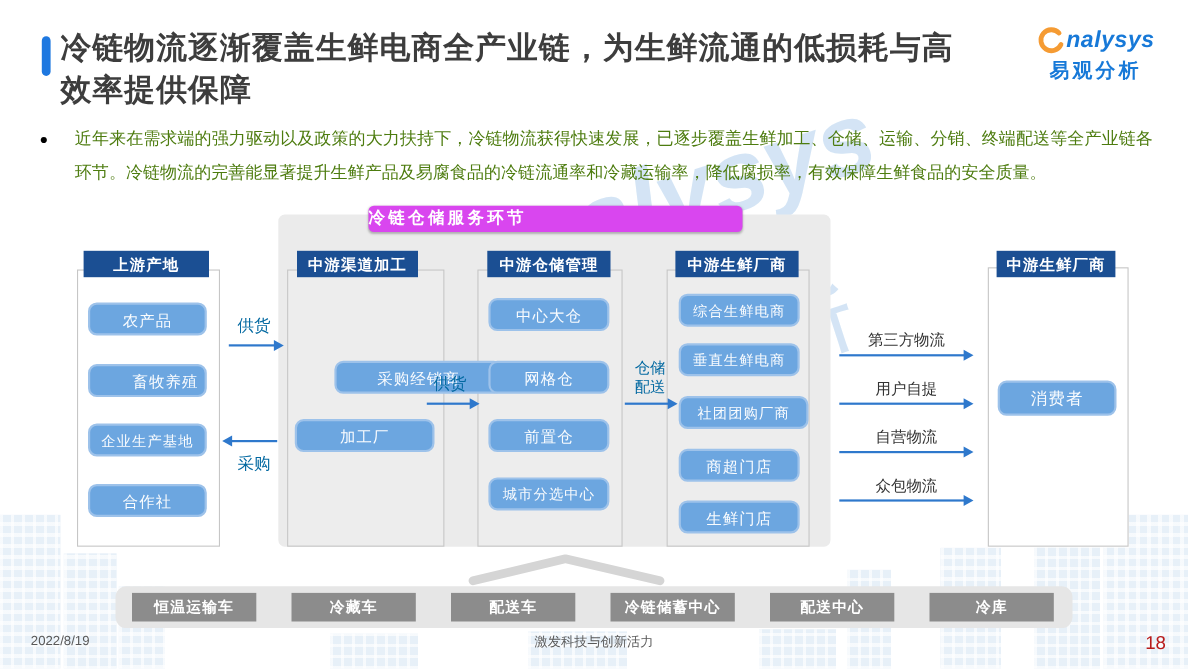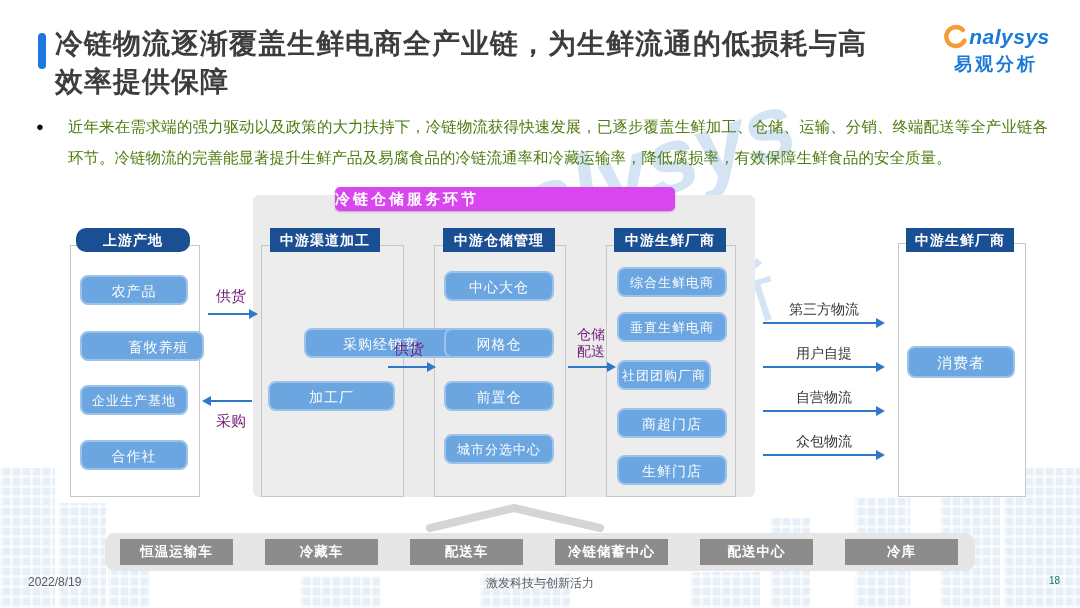--- a/index.html
+++ b/index.html
@@ -39,33 +39,33 @@
          text-align:center;line-height:24px;letter-spacing:1px;z-index:3;}
   .item{position:absolute;height:30px;background:#6CA6E0;border:2px solid #9DC2EA;border-radius:8px;
         color:rgba(255,255,255,.96);font-size:14px;text-align:center;line-height:28px;z-index:2;
         box-sizing:border-box;letter-spacing:1px;}
   
   .arr{position:absolute;height:2px;background:#2E78CC;z-index:2;}
   .arr::after{content:"";position:absolute;right:-8px;top:-4px;border-left:9px solid #2E78CC;
               border-top:5px solid transparent;border-bottom:5px solid transparent;}
   .arr.left::after{left:-8px;right:auto;border-left:none;border-right:9px solid #2E78CC;}
   .arr.thin{height:1.5px;}
-  .flabel{position:absolute;font-size:15px;color:#701a75;text-align:center;z-index:2;}
+  .flabel{position:absolute;font-size:15px;color:#0369a1;text-align:center;z-index:2;}
   .flabel.two{white-space:pre-line;line-height:17px;font-size:14px;}
   .llabel{position:absolute;left:763px;width:122px;font-size:14px;color:#333;text-align:center;z-index:2;}
   
   .chevron{position:absolute;left:420px;top:498px;z-index:1;}
   .bbar{position:absolute;left:105px;top:533px;width:870px;height:38px;background:#E6E6E6;border-radius:10px;z-index:1;}
   .bboxes{position:absolute;left:120px;top:539px;display:flex;gap:32px;z-index:2;}
   .bbox{width:113px;height:26px;background:#8C8C8C;color:#fff;font-size:13.5px;font-weight:bold;
         text-align:center;line-height:26px;letter-spacing:1px;}
   
   .f-date{position:absolute;left:28px;top:575px;font-size:12px;color:#595959;}
   .f-center{position:absolute;left:0;top:575px;width:1080px;text-align:center;font-size:12px;color:#595959;}
-  .f-page{position:absolute;left:1020px;top:575px;width:40px;text-align:right;font-size:10px;color:#0f766e;}
+  .f-page{position:absolute;left:1020px;top:575px;width:40px;text-align:right;font-size:17px;color:#b91c1c;}
 </style>
 </head>
 <body>
 
 <div class="slide">
 
   <div>
     <div class="bldg" style="left:0;top:468px;width:55px;height:140px;"></div>
     <div class="bldg" style="left:58px;top:503px;width:48px;height:105px;"></div>
     <div class="bldg" style="left:108px;top:533px;width:42px;height:75px;"></div>
@@ -100,23 +100,23 @@
     <div class="logo-cn">易观分析</div>
   </div>
 
   <div class="bullet-dot">●</div>
   <div class="bullet-text">近年来在需求端的强力驱动以及政策的大力扶持下，冷链物流获得快速发展，已逐步覆盖生鲜加工、仓储、运输、分销、终端配送等全产业链各环节。冷链物流的完善能显著提升生鲜产品及易腐食品的冷链流通率和冷藏运输率，降低腐损率，有效保障生鲜食品的安全质量。</div>
 
   <div class="panel"></div>
   <div class="band">冷链仓储服务环节</div>
 
   <div class="outline white" style="left:70px;top:245px;width:128px;height:250px;"></div>
-  <div class="chead" style="left:76px;top:228px;width:114px;border-radius:10px;">上游产地</div>
+  <div class="chead" style="left:76px;top:228px;width:114px;">上游产地</div>
   <div class="item" style="left:80px;top:275px;width:108px;">农产品</div>
-  <div class="item" style="left:80px;top:331px;width:124px;padding-left:33px;">畜牧养殖</div>
+  <div class="item" style="left:80px;top:331px;width:108px;padding-left:33px;">畜牧养殖</div>
   <div class="item" style="left:80px;top:385px;width:108px;font-size:13px;">企业生产基地</div>
   <div class="item" style="left:80px;top:440px;width:108px;">合作社</div>
 
   <div class="flabel" style="left:206px;top:287px;width:50px;">供货</div>
   <div class="arr" style="left:208px;top:313px;width:42px;"></div>
   <div class="arr left" style="left:210px;top:400px;width:42px;"></div>
   <div class="flabel" style="left:206px;top:412px;width:50px;">采购</div>
 
   <div class="outline gray" style="left:261px;top:245px;width:141px;height:250px;"></div>
   <div class="chead" style="left:270px;top:228px;width:110px;">中游渠道加工</div>
@@ -134,21 +134,21 @@
   <div class="item" style="left:444px;top:434px;width:110px;font-size:13px;">城市分选中心</div>
 
   <div class="flabel two" style="left:566px;top:326px;width:50px;">仓储
 配送</div>
   <div class="arr" style="left:568px;top:366px;width:40px;"></div>
 
   <div class="outline gray" style="left:606px;top:245px;width:128px;height:250px;"></div>
   <div class="chead" style="left:614px;top:228px;width:112px;">中游生鲜厂商</div>
   <div class="item" style="left:617px;top:267px;width:110px;font-size:13px;">综合生鲜电商</div>
   <div class="item" style="left:617px;top:312px;width:110px;font-size:13px;">垂直生鲜电商</div>
-  <div class="item" style="left:617px;top:360px;width:94px;font-size:13px;">社团团购厂商</div>
+  <div class="item" style="left:617px;top:360px;width:118px;font-size:13px;">社团团购厂商</div>
   <div class="item" style="left:617px;top:408px;width:110px;">商超门店</div>
   <div class="item" style="left:617px;top:455px;width:110px;">生鲜门店</div>
 
   <div class="llabel" style="top:301px;">第三方物流</div>
   <div class="arr thin" style="left:763px;top:322px;width:114px;"></div>
   <div class="llabel" style="top:345px;">用户自提</div>
   <div class="arr thin" style="left:763px;top:366px;width:114px;"></div>
   <div class="llabel" style="top:389px;">自营物流</div>
   <div class="arr thin" style="left:763px;top:410px;width:114px;"></div>
   <div class="llabel" style="top:433px;">众包物流</div>

